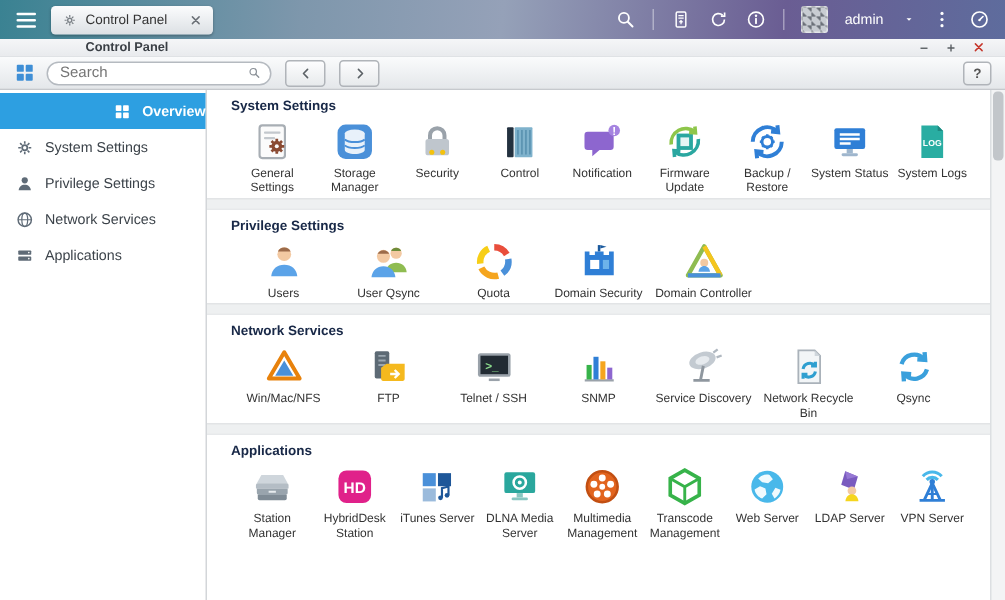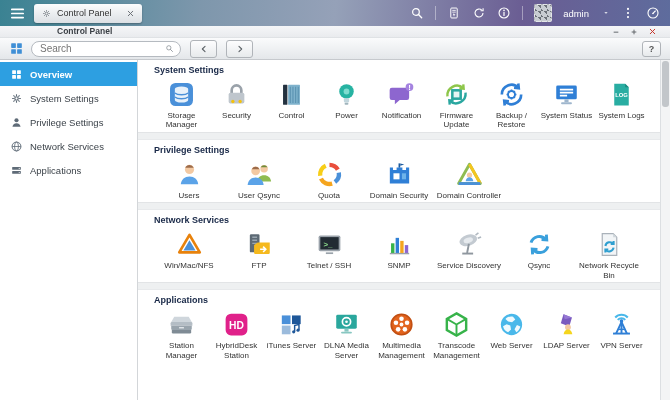--- a/index.html
+++ b/index.html
@@ -60,21 +60,21 @@
     background:linear-gradient(#fdfdfe,#e7eaec);display:flex;align-items:center;justify-content:center;
     font-size:9px;font-weight:bold;color:#555;cursor:pointer;}
 
   
   .main{display:flex;height:342px;}
   .sidebar{width:137px;border-right:1px solid #d3d6d9;background:#fff;padding-top:2px;flex:none;}
   .side-item{height:24px;display:flex;align-items:center;padding-left:10px;gap:7px;
     font-size:9.5px;color:#3c434a;cursor:pointer;}
   .side-item .side-icon{color:#5f6b77;}
   .side-item .side-icon svg{width:13px;height:13px;}
-  .side-item.selected{background:#2d9fe1;color:#fff;font-weight:bold;}
+  .side-item.selected{background:#2d9fe1;color:#fff;font-weight:bold;justify-content:flex-end;}
   .side-item.selected .side-icon{color:#fff;}
 
   .content{flex:1;position:relative;background:#fff;overflow:hidden;}
   .scrollcol{position:absolute;right:0;top:0;bottom:0;width:9px;background:#f3f4f5;
     border-left:1px solid #dcdfe2;}
   .scrollthumb{position:absolute;top:1px;right:1px;width:7px;height:46px;background:#c2c6ca;
     border-radius:3px;cursor:grab;}
 
   .section{padding:5px 6px 0 16px;}
   .section-title{font-size:9px;font-weight:bold;color:#182847;line-height:10px;}
@@ -270,20 +270,32 @@
       </div>
     </div>
   <div class="content">
     <div>
         <div class="section sec-0">
           <div class="section-title">System Settings</div>
           <div class="items">
             <div class="cp-item">
               <span class="cp-icon">
                 <svg viewBox="0 0 24 24" aria-hidden="true">
+                  <rect x="5" y="3" width="14" height="18" rx="1.5" fill="#fbfbfb" stroke="#a8aeb4" stroke-width="1.2"></rect>
+                  <path d="M8 7h8M8 10h5" stroke="#c3c8cd" stroke-width="1.2" stroke-linecap="round"></path>
+                  <circle cx="14.5" cy="14.5" r="3" fill="#8a4a32"></circle>
+                  <path d="M14.5 10.4v1.4M14.5 17.2v1.4M10.4 14.5h1.4M17.2 14.5h1.4M11.6 11.6l1 1M16.4 16.4l1 1M17.4 11.6l-1 1M12.6 16.4l-1 1" stroke="#8a4a32" stroke-width="1.5"></path>
+                  <circle cx="14.5" cy="14.5" r="1.1" fill="#fbfbfb"></circle>
+                </svg>
+              </span>
+              <span class="cp-label">General Settings</span>
+            </div>
+            <div class="cp-item">
+              <span class="cp-icon">
+                <svg viewBox="0 0 24 24" aria-hidden="true">
                   <rect x="2.5" y="2.5" width="19" height="19" rx="4.5" fill="#4a90d9"></rect>
                   <ellipse cx="12" cy="7.5" rx="5.5" ry="2.2" fill="#e8f1fa"></ellipse>
                   <path d="M6.5 7.5v9c0 1.2 2.5 2.2 5.5 2.2s5.5-1 5.5-2.2v-9" fill="#e8f1fa"></path>
                   <path d="M6.5 10.7c1 .9 3 1.5 5.5 1.5s4.5-.6 5.5-1.5M6.5 14c1 .9 3 1.5 5.5 1.5s4.5-.6 5.5-1.5" stroke="#4a90d9" stroke-width="1.1" fill="none"></path>
                 </svg>
               </span>
               <span class="cp-label">Storage Manager</span>
             </div>
             <div class="cp-item">
               <span class="cp-icon">
@@ -298,31 +310,20 @@
             </div>
             <div class="cp-item">
               <span class="cp-icon">
                 <svg viewBox="0 0 24 24" aria-hidden="true">
                   <rect x="5" y="4" width="3.6" height="16.5" rx="0.5" fill="#23313f"></rect>
                   <rect x="9.2" y="4" width="9.8" height="16.5" rx="0.5" fill="#7fb2cc"></rect>
                   <path d="M11 5.5v13.5M13.2 5.5v13.5M15.4 5.5v13.5M17.6 5.5v13.5" stroke="#5d95b3" stroke-width="1"></path>
                 </svg>
               </span>
               <span class="cp-label">Control</span>
-            </div>
-            <div class="cp-item">
-              <span class="cp-icon">
-                <svg viewBox="0 0 24 24" aria-hidden="true">
-                  <circle cx="12" cy="9.5" r="6" fill="#27b3a2"></circle>
-                  <circle cx="12" cy="9.5" r="2.4" fill="#7fdccf"></circle>
-                  <path d="M9.8 15h4.4v2.6a1 1 0 0 1-1 1h-2.4a1 1 0 0 1-1-1z" fill="#c2d6dd"></path>
-                  <rect x="10.4" y="18.9" width="3.2" height="1.6" rx="0.8" fill="#9fb4bc"></rect>
-                </svg>
-              </span>
-              <span class="cp-label">Power</span>
             </div>
             <div class="cp-item">
               <span class="cp-icon">
                 <svg viewBox="0 0 24 24" aria-hidden="true">
                   <path d="M4 6.5h12.5a1.8 1.8 0 0 1 1.8 1.8v6.4a1.8 1.8 0 0 1-1.8 1.8h-6l-4 3.5v-3.5H4a1.8 1.8 0 0 1-1.8-1.8V8.3A1.8 1.8 0 0 1 4 6.5z" fill="#8d66cf"></path>
                   <circle cx="18.6" cy="5.8" r="3.2" fill="#a583e0"></circle>
                   <text x="18.6" y="8.2" font-size="6.5" font-weight="bold" fill="#fff" text-anchor="middle">!</text>
                 </svg>
               </span>
               <span class="cp-label">Notification</span>
@@ -491,47 +492,47 @@
               <span class="cp-icon">
                 <svg viewBox="0 0 24 24" aria-hidden="true">
                   <ellipse cx="11" cy="8.5" rx="7.5" ry="4.5" transform="rotate(-18 11 8.5)" fill="#c3cad1"></ellipse>
                   <ellipse cx="11" cy="8.5" rx="4" ry="2.2" transform="rotate(-18 11 8.5)" fill="#e6eaee"></ellipse>
                   <path d="M11.5 11.5L10 19" stroke="#8f979f" stroke-width="1.6"></path>
                   <path d="M6 19.5h9" stroke="#8f979f" stroke-width="1.6"></path>
                   <path d="M17 4.2l2.4-1.8M18.8 6.8l2.8-1" stroke="#b0b8c0" stroke-width="1.3"></path>
                 </svg>
               </span>
               <span class="cp-label">Service Discovery</span>
-            </div>
-            <div class="cp-item">
-              <span class="cp-icon">
-                <svg viewBox="0 0 24 24" aria-hidden="true">
-                  <path d="M5 10.5a7.2 7.2 0 0 1 12.4-2.6" fill="none" stroke="#3aa0dc" stroke-width="2.4"></path>
-                  <path d="M17.7 3.9l.3 4.3-4.3-.3" fill="none" stroke="#3aa0dc" stroke-width="2.4"></path>
-                  <path d="M19 13.5a7.2 7.2 0 0 1-12.4 2.6" fill="none" stroke="#3aa0dc" stroke-width="2.4"></path>
-                  <path d="M6.3 20.1l-.3-4.3 4.3.3" fill="none" stroke="#3aa0dc" stroke-width="2.4"></path>
-                </svg>
-              </span>
-              <span class="cp-label">Qsync</span>
             </div>
             <div class="cp-item">
               <span class="cp-icon">
                 <svg viewBox="0 0 24 24" aria-hidden="true">
                   <path d="M6 3h9l3 3v15H6z" fill="#f2f5f7" stroke="#aab2ba" stroke-width="1"></path>
                   <path d="M15 3l3 3h-3z" fill="#cfd6dc"></path>
                   <g stroke="#2f9fd0" stroke-width="1.7" fill="none">
                     <path d="M8.6 13.2a3.8 3.8 0 0 1 6.6-1.8"></path>
                     <path d="M15.4 9.2v2.4H13"></path>
                     <path d="M15.4 14.6a3.8 3.8 0 0 1-6.6 1.8"></path>
                     <path d="M8.6 18.6v-2.4H11"></path>
                   </g>
                 </svg>
               </span>
               <span class="cp-label">Network Recycle Bin</span>
             </div>
+            <div class="cp-item">
+              <span class="cp-icon">
+                <svg viewBox="0 0 24 24" aria-hidden="true">
+                  <path d="M5 10.5a7.2 7.2 0 0 1 12.4-2.6" fill="none" stroke="#3aa0dc" stroke-width="2.4"></path>
+                  <path d="M17.7 3.9l.3 4.3-4.3-.3" fill="none" stroke="#3aa0dc" stroke-width="2.4"></path>
+                  <path d="M19 13.5a7.2 7.2 0 0 1-12.4 2.6" fill="none" stroke="#3aa0dc" stroke-width="2.4"></path>
+                  <path d="M6.3 20.1l-.3-4.3 4.3.3" fill="none" stroke="#3aa0dc" stroke-width="2.4"></path>
+                </svg>
+              </span>
+              <span class="cp-label">Qsync</span>
+            </div>
           </div>
         </div>
         <div class="band"></div>
         <div class="section sec-3">
           <div class="section-title">Applications</div>
           <div class="items">
             <div class="cp-item">
               <span class="cp-icon">
                 <svg viewBox="0 0 24 24" aria-hidden="true">
                   <path d="M6 5.5h12l2.5 4.5h-17z" fill="#cfd6dc"></path>

